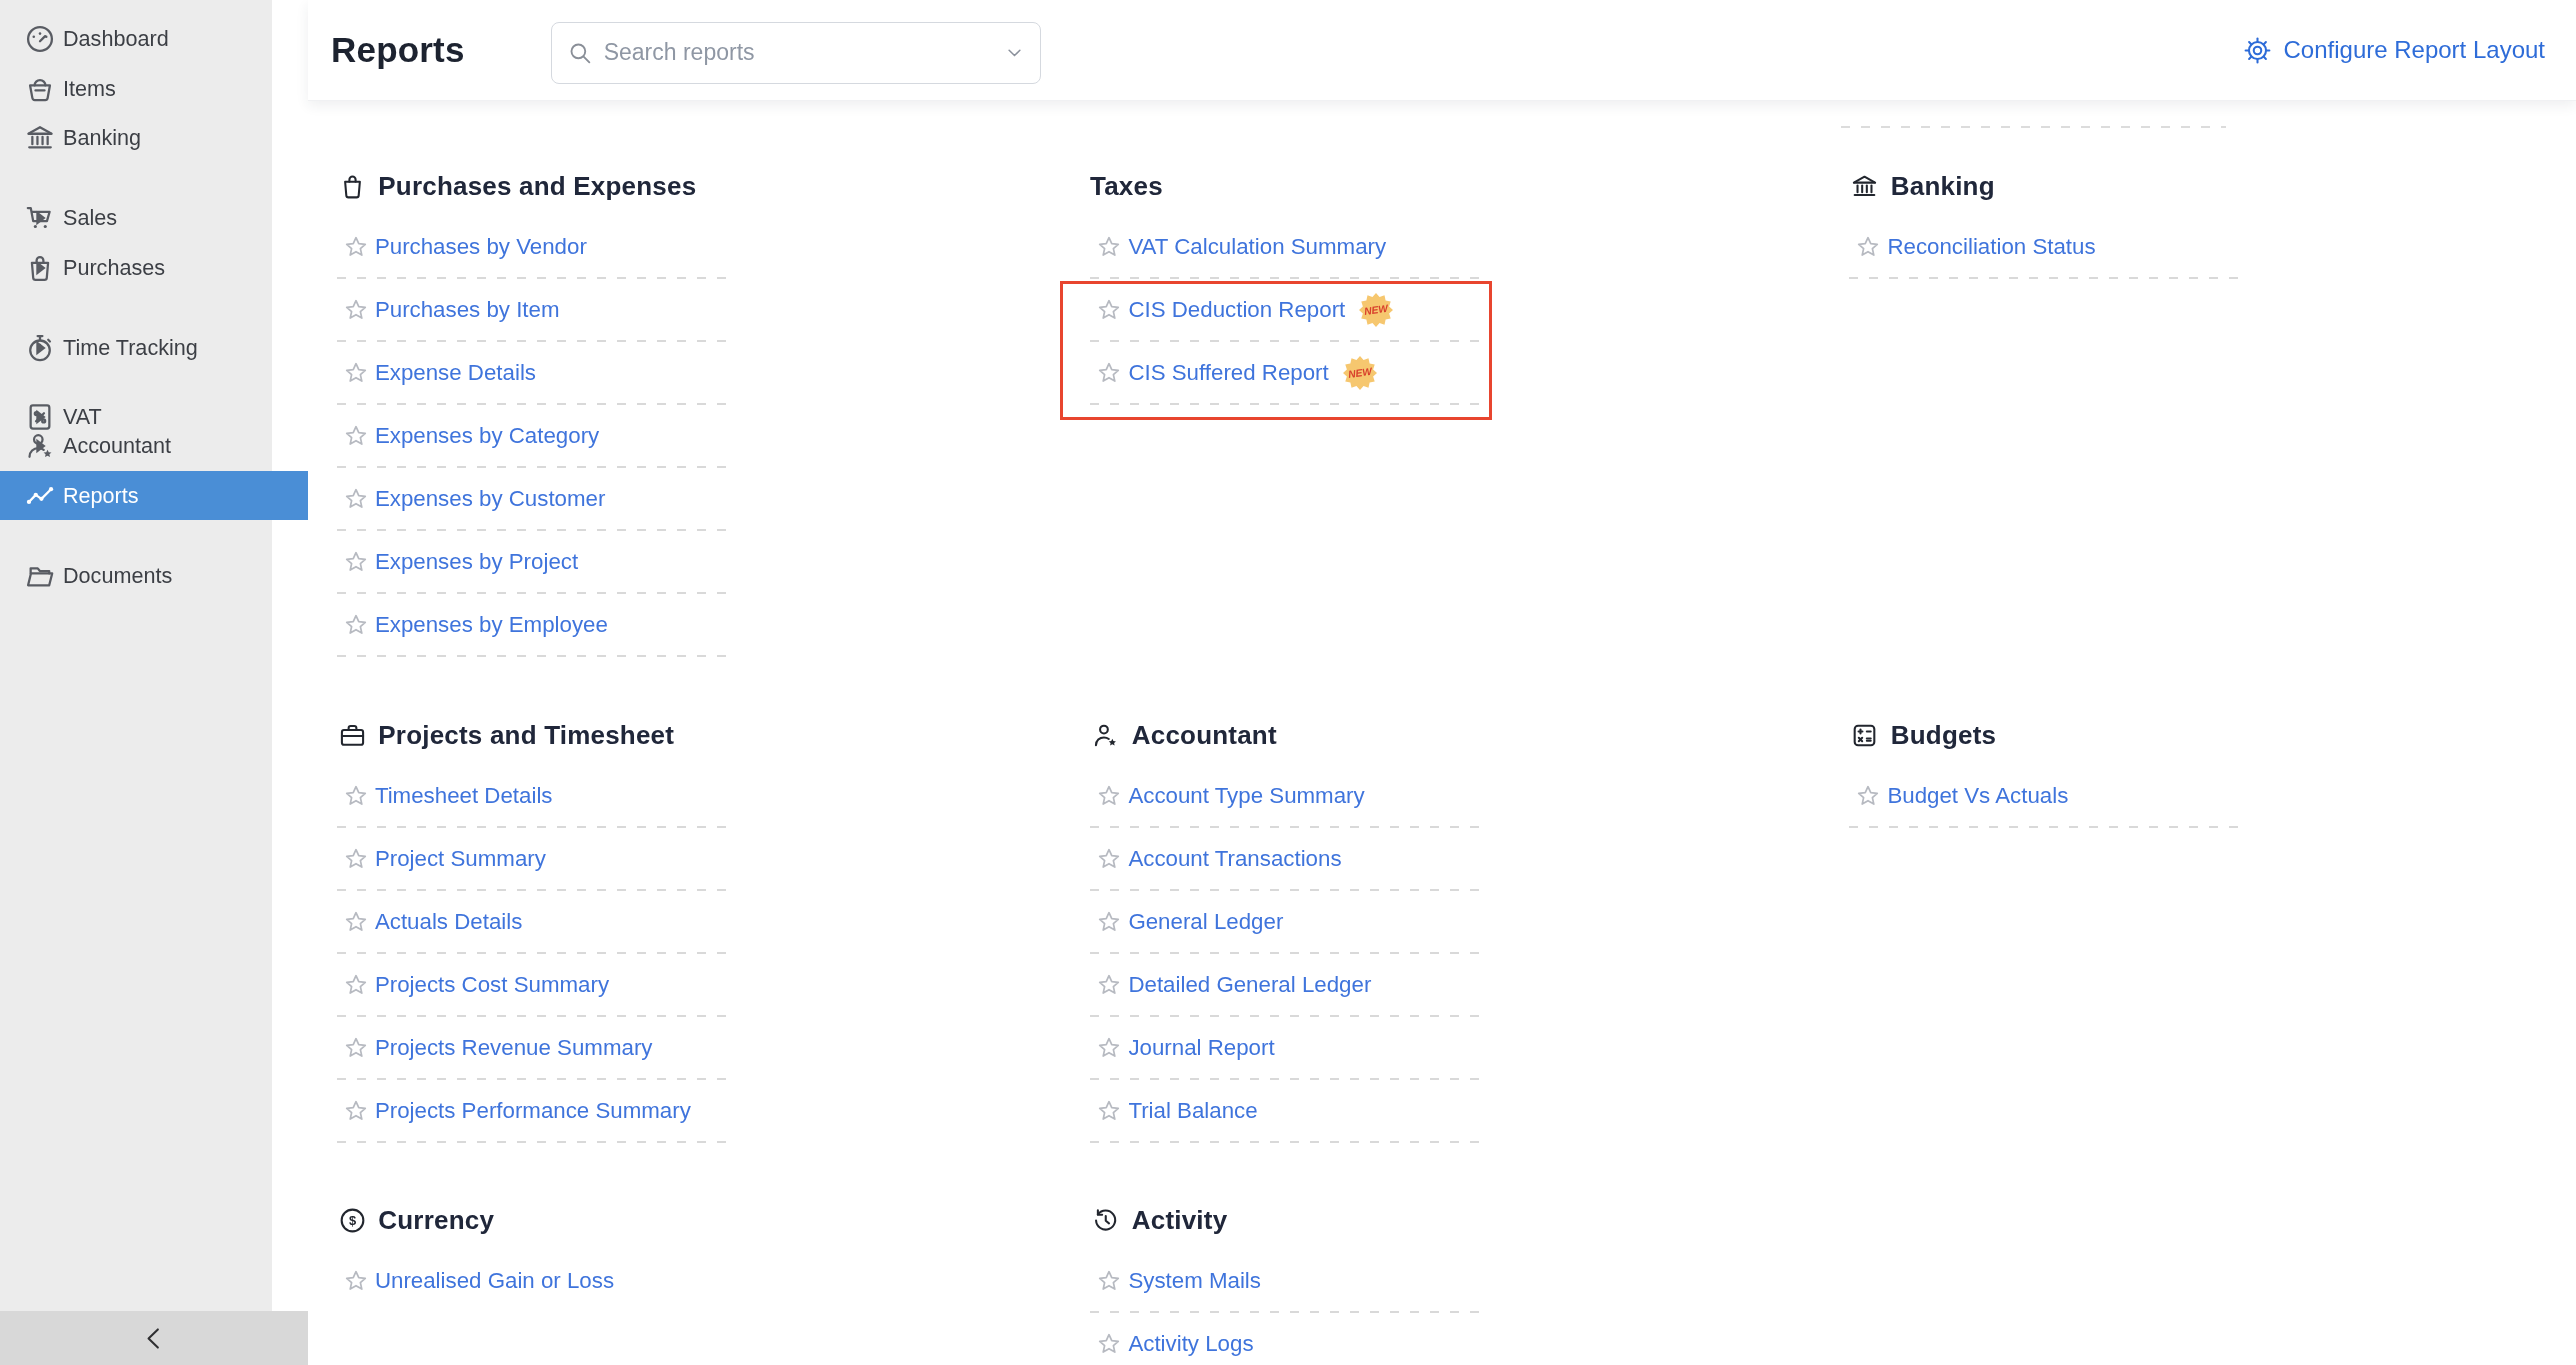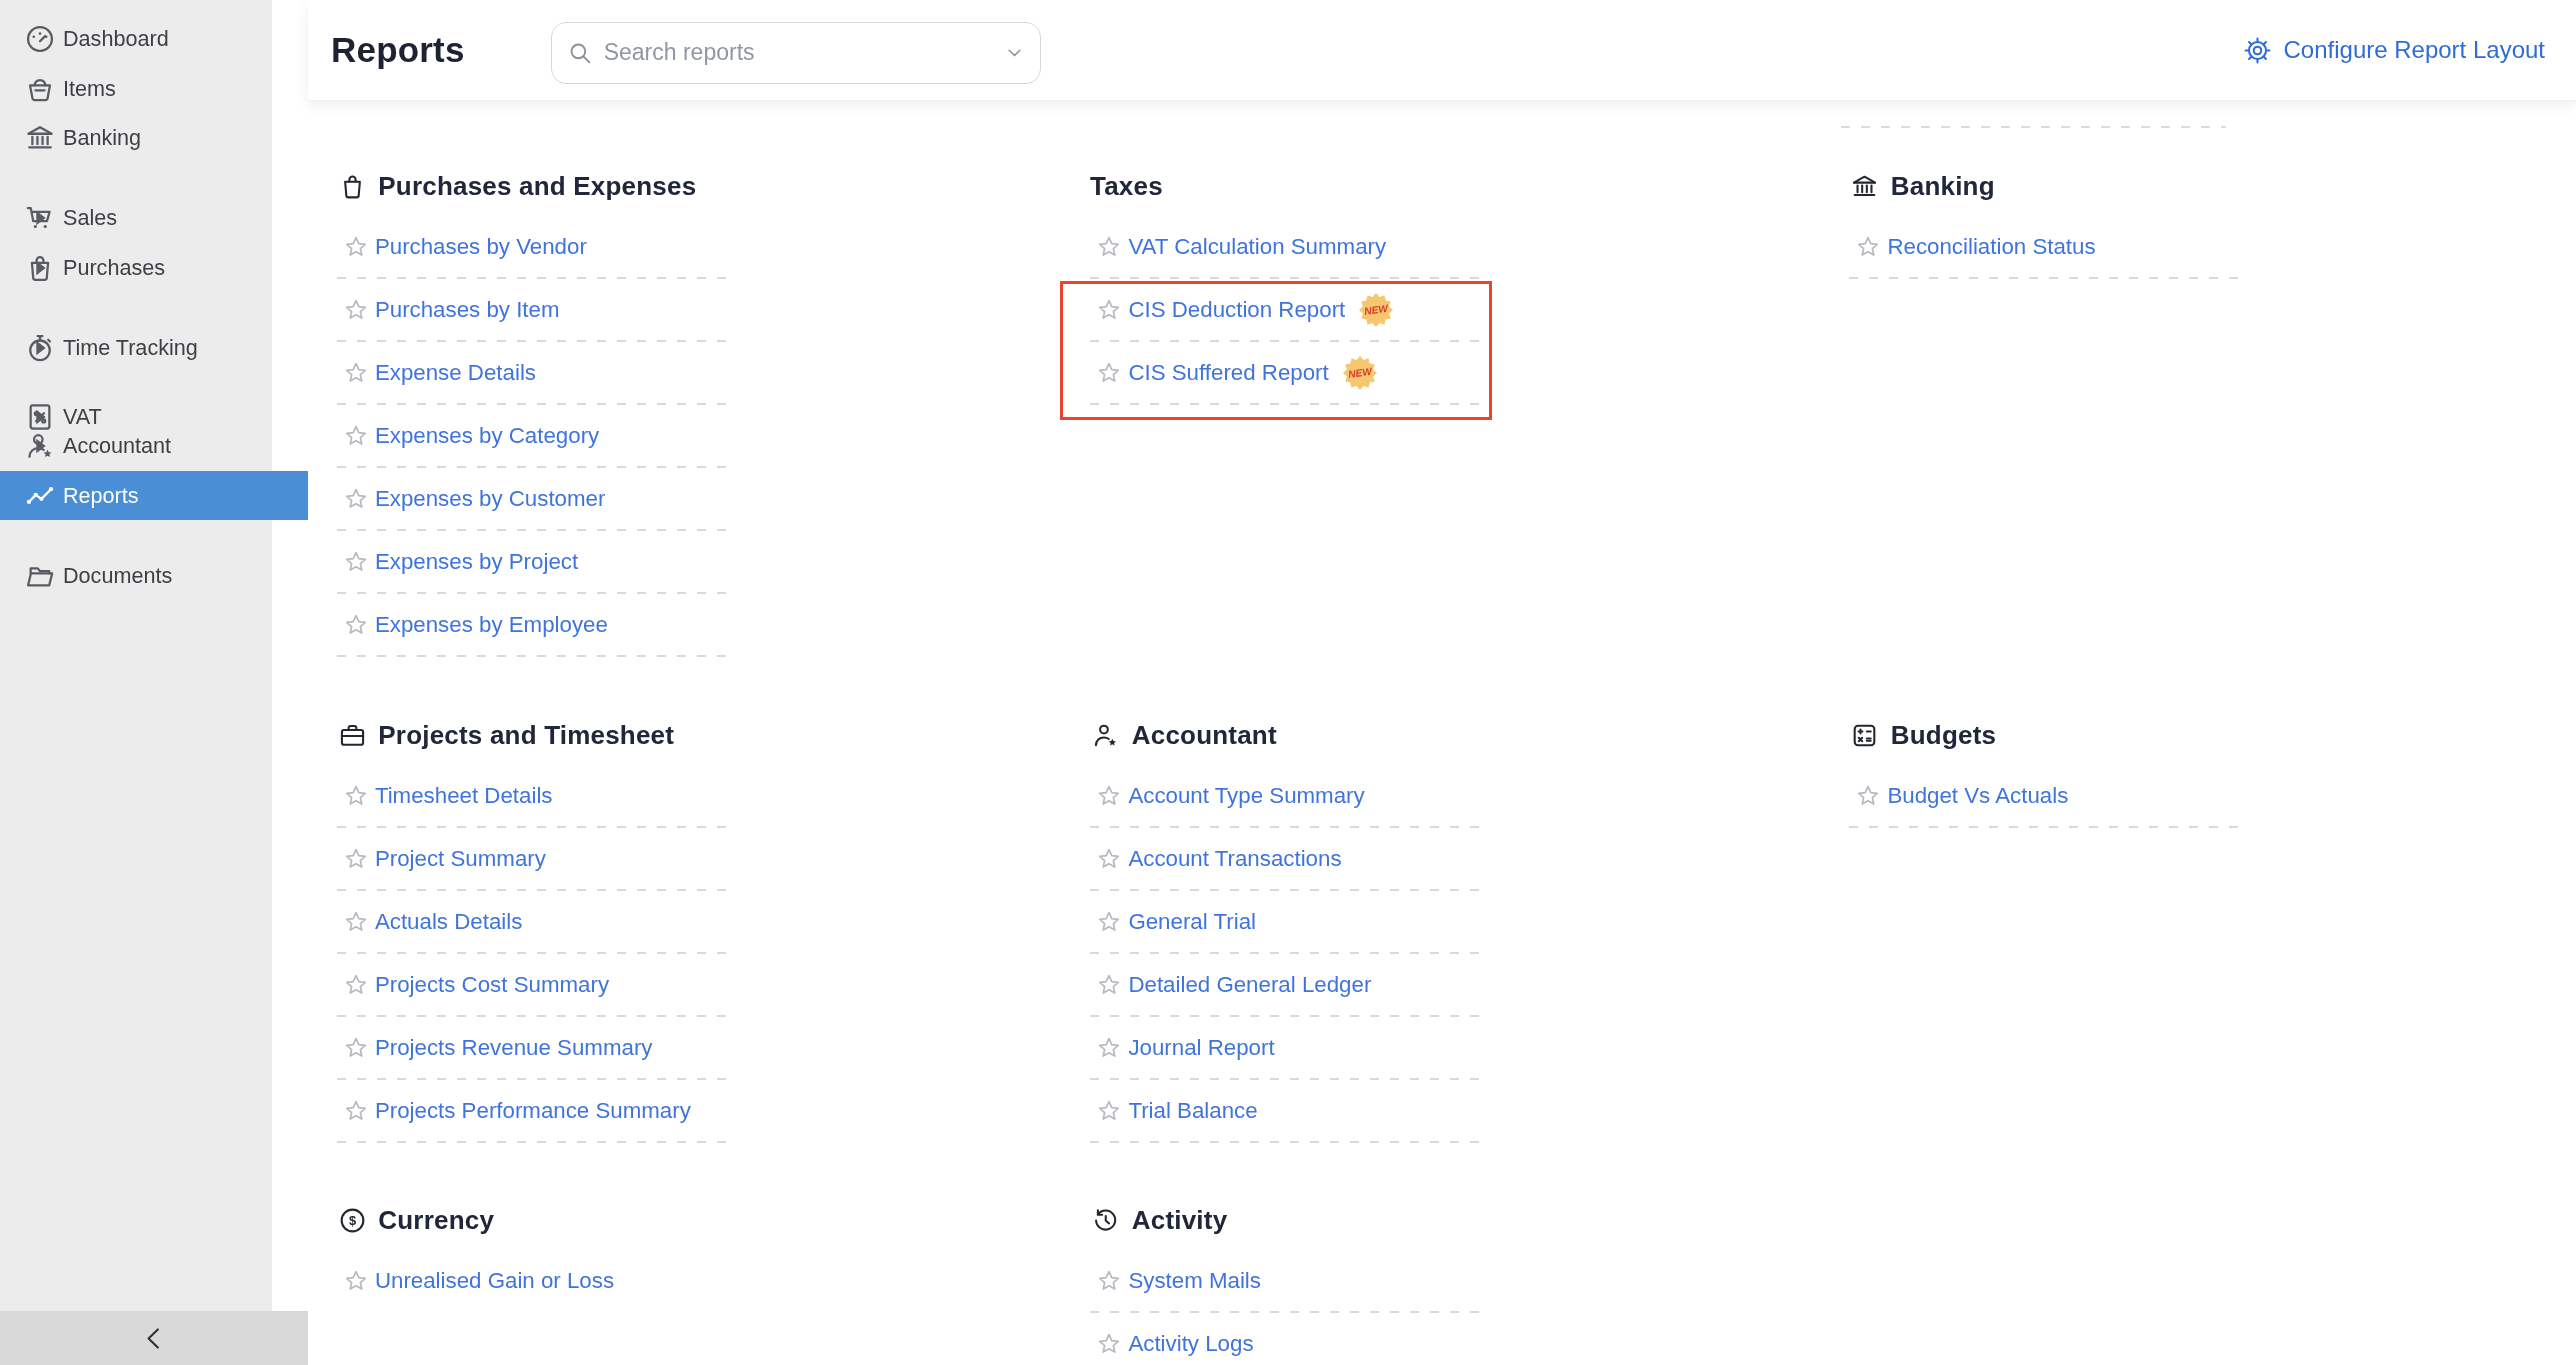--- a/index.html
+++ b/index.html
@@ -22,21 +22,21 @@
   .side-item.active .icon{color:#ffffff;}
   .collapse-bar{position:absolute;left:0;top:1311px;width:308px;height:54px;background:#d8d8d8;display:flex;align-items:center;justify-content:center;cursor:pointer;}
   .collapse-bar .icon{width:31px;height:31px;color:#2f2f31;}
 
   
   .topbar{position:absolute;left:308px;top:0;width:2268px;height:100px;background:#fff;z-index:5;
     box-shadow:0 4.6px 12.3px rgba(40,50,70,.08);border-bottom:0.8px solid #f0f1f3;}
   .page-title{position:absolute;left:23px;top:0;height:100px;display:flex;align-items:center;margin:0;
     font-size:35px;font-weight:700;color:#1d2330;letter-spacing:0.2px;}
   .searchbox{position:absolute;left:243px;top:21.6px;width:490px;height:62px;box-sizing:border-box;
-    border:1.5px solid #d5d9df;border-radius:15px;background:#fff;display:flex;align-items:center;padding:0 14px;}
+    border:1.5px solid #d5d9df;border-radius:8px;background:#fff;display:flex;align-items:center;padding:0 14px;}
   .searchbox .icon.search{width:28px;height:28px;color:#8a8f98;margin-right:7.7px;}
   .searchbox input{flex:1;border:none;outline:none;background:transparent;font-family:"Liberation Sans",sans-serif;
     font-size:23px;color:#42485288;}
   .searchbox input::placeholder{color:#8f97a4;opacity:1;}
   .searchbox .icon.dd{width:23px;height:23px;color:#8b919c;}
   .configure{position:absolute;right:31px;top:0;height:100px;display:flex;align-items:center;gap:10.8px;
     color:#2e6cd8;font-size:24px;cursor:pointer;text-decoration:none;white-space:nowrap;}
   .configure .icon{width:31px;height:31px;}
 
   
@@ -490,21 +490,21 @@
           </span>
           <a class="report-link">Account Transactions</a>
           <span class="sep"></span>
         </div>
         <div class="report-row">
           <span class="icon star">
             <svg viewBox="0 0 24 24" fill="none" stroke="currentColor" stroke-width="1.6" stroke-linecap="round" stroke-linejoin="round" width="100%" height="100%">
               <path d="M12 3.4 l2.55 5.5 6 0.6 -4.5 4.05 1.3 5.9 -5.35 -3.15 -5.35 3.15 1.3 -5.9 -4.5 -4.05 6 -0.6 z"></path>
             </svg>
           </span>
-          <a class="report-link">General Trial</a>
+          <a class="report-link">General Ledger</a>
           <span class="sep"></span>
         </div>
         <div class="report-row">
           <span class="icon star">
             <svg viewBox="0 0 24 24" fill="none" stroke="currentColor" stroke-width="1.6" stroke-linecap="round" stroke-linejoin="round" width="100%" height="100%">
               <path d="M12 3.4 l2.55 5.5 6 0.6 -4.5 4.05 1.3 5.9 -5.35 -3.15 -5.35 3.15 1.3 -5.9 -4.5 -4.05 6 -0.6 z"></path>
             </svg>
           </span>
           <a class="report-link">Detailed General Ledger</a>
           <span class="sep"></span>

